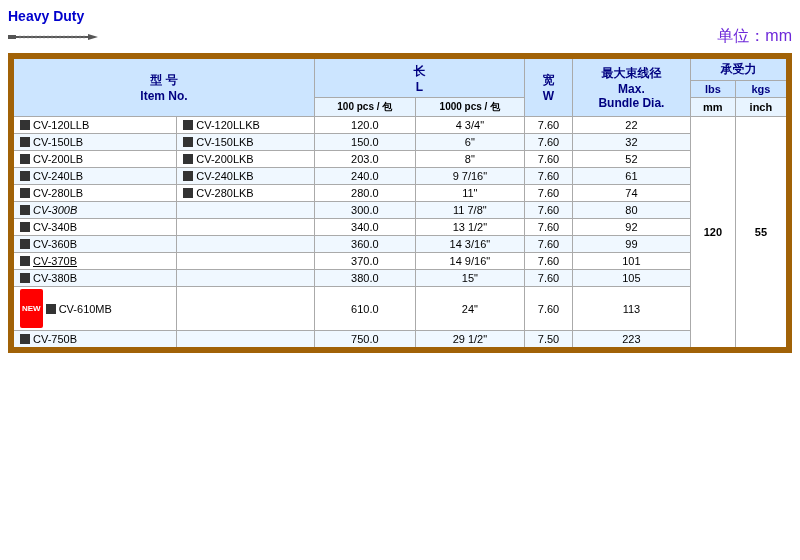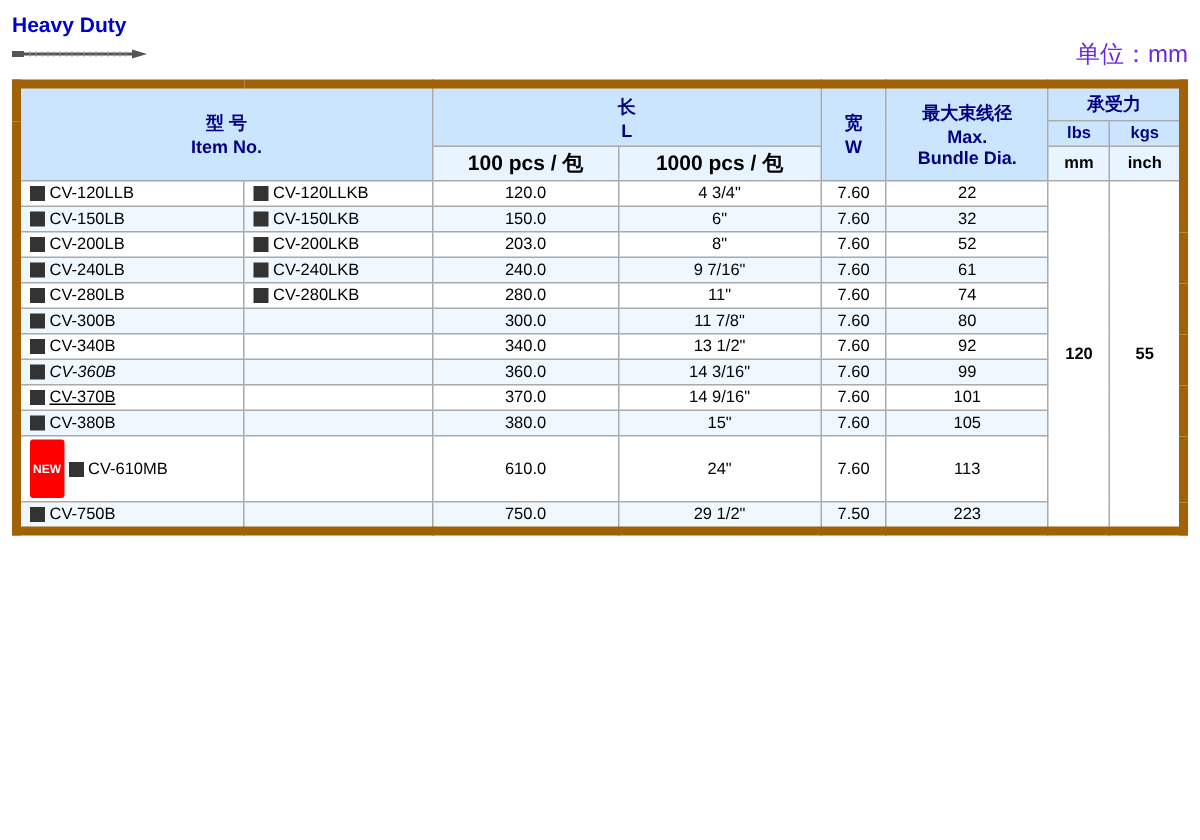--- a/index.html
+++ b/index.html
@@ -94,21 +94,21 @@
     }
     .merged-cell {
       vertical-align: middle;
       font-weight: bold;
     }
     .th-chinese {
       font-size: 12px;
       color: #000080;
     }
     .subtext {
-      font-size: 14px;
+      font-size: 10px;
     }
   </style>
 </head>
 <body>
 
 <div class="container">
 
   <div class="header-section">
     <div class="header-title">Heavy Duty</div>
     <div class="header-row-with-unit">
@@ -265,21 +265,21 @@
               <span class="item-icon"></span>
               <span>CV-280LKB</span>
             </div>
           </td>
           <td>280.0</td>
           <td>11"</td>
           <td>7.60</td>
           <td>74</td>
         </tr>
         <tr class="row-light">
-          <td style="text-align: left; padding-left: 4px;">
+          <td style="text-align: left; padding-left: 4px; font-style: italic;">
             <div class="item-cell">
               <span class="item-icon"></span>
               <span>CV-300B</span>
             </div>
           </td>
           <td style="text-align: left; padding-left: 4px;"></td>
           <td>300.0</td>
           <td>11 7/8"</td>
           <td>7.60</td>
           <td>80</td>
@@ -291,21 +291,21 @@
               <span>CV-340B</span>
             </div>
           </td>
           <td style="text-align: left; padding-left: 4px;"></td>
           <td>340.0</td>
           <td>13 1/2"</td>
           <td>7.60</td>
           <td>92</td>
         </tr>
         <tr class="row-light">
-          <td style="text-align: center; padding-left: 4px; font-style: italic;">
+          <td style="text-align: center; padding-left: 4px;">
             <div class="item-cell">
               <span class="item-icon"></span>
               <span>CV-360B</span>
             </div>
           </td>
           <td style="text-align: left; padding-left: 4px;"></td>
           <td>360.0</td>
           <td>14 3/16"</td>
           <td>7.60</td>
           <td>99</td>

